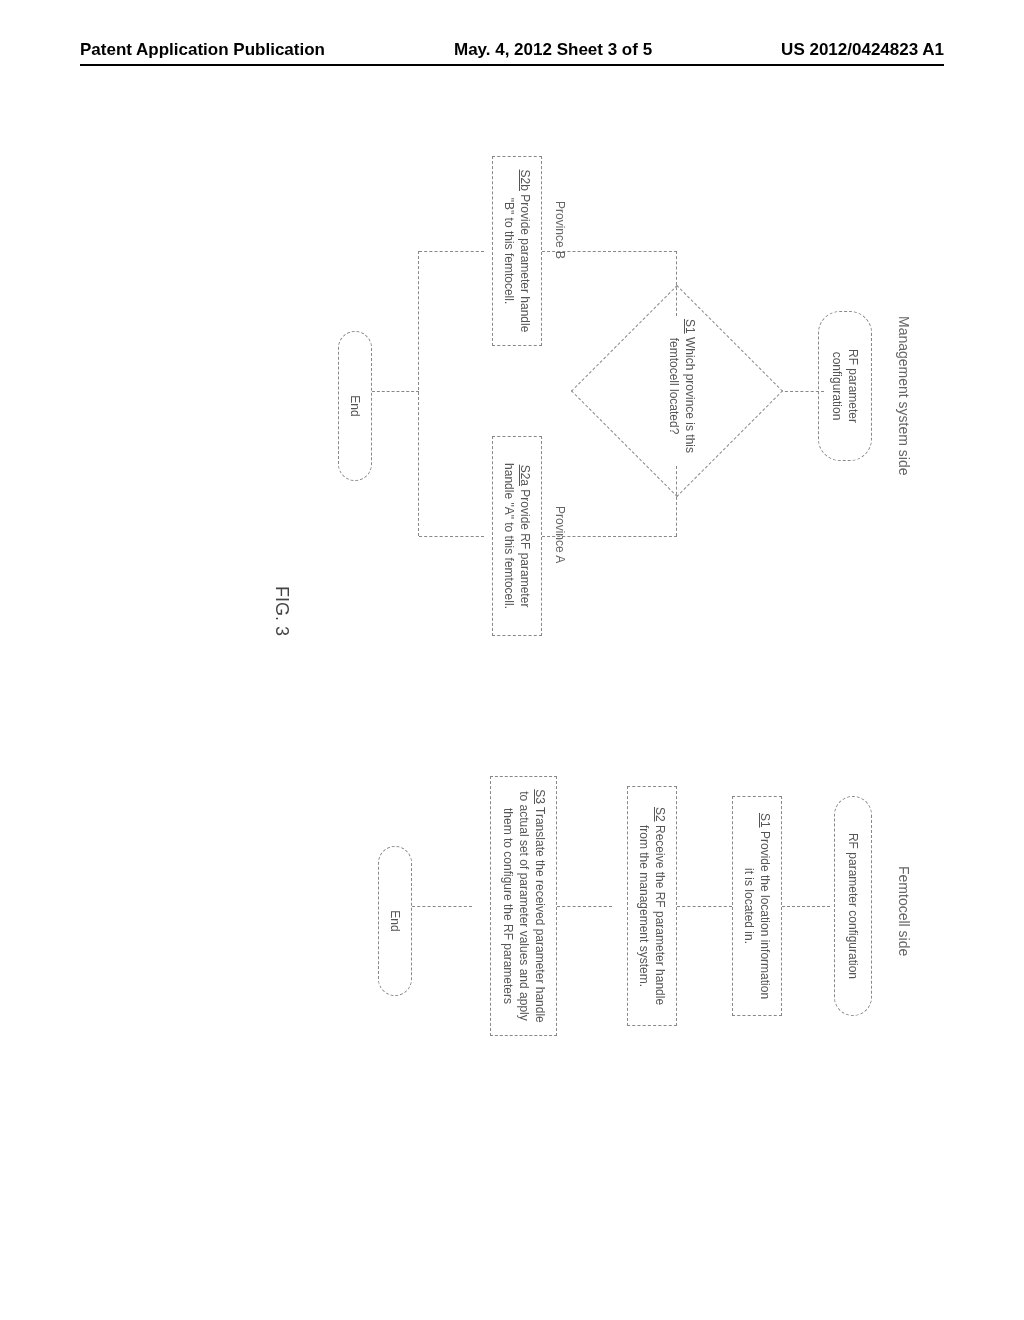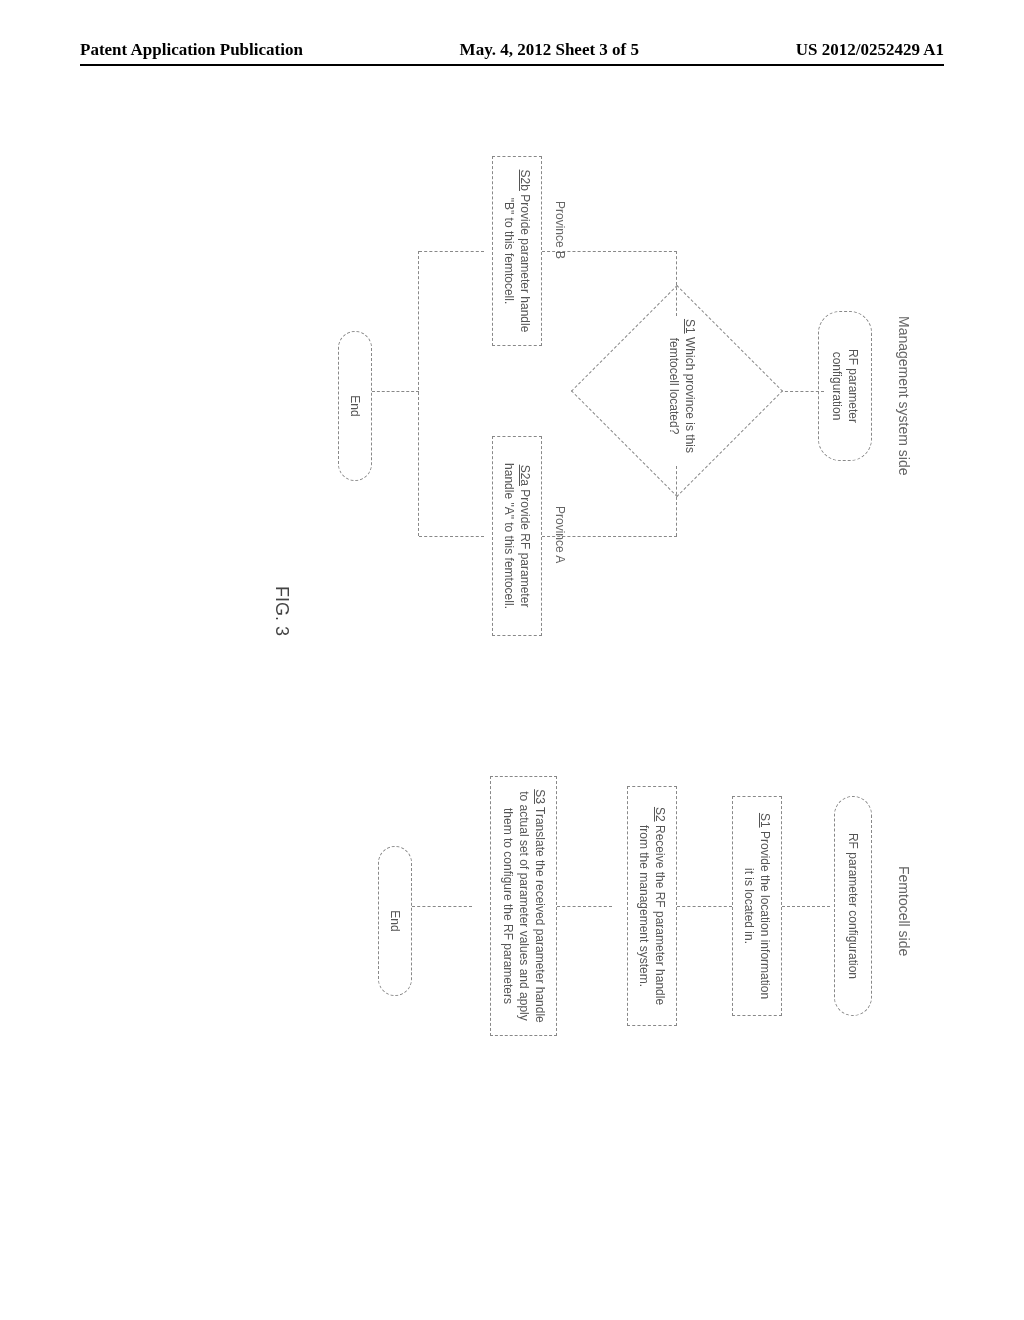--- a/index.html
+++ b/index.html
@@ -17,21 +17,20 @@
 }
 .header {
   display: flex;
   justify-content: space-between;
   align-items: flex-end;
   font-size: 17px;
   font-weight: bold;
   border-bottom: 2px solid #000;
   padding-bottom: 4px;
   margin-bottom: 30px;
-  font-family: Liberation Serif, serif;
 }
 .header .left { font-weight: bold; }
 .header .center { font-weight: bold; }
 .header .right { font-weight: bold; }
 
 .content-area {
   position: relative;
   width: 100%;
   height: 1100px;
 }
@@ -125,21 +124,21 @@
 .f-end { top: 490px; left: 700px; width: 120px; padding:8px 16px;}
 
 </style>
 </head>
 <body>
 
 <div class="page">
   <div class="header">
     <span class="left">Patent Application Publication</span>
     <span class="center">May. 4, 2012  Sheet 3 of 5</span>
-    <span class="right">US 2012/0252429 A1</span>
+    <span class="right">US 2012/0424823 A1</span>
   </div>
 
   <div class="content-area">
     <div class="diagram-wrapper">
 
       <div class="side-label mgmt">Management system side</div>
       <div class="side-label femto">Femtocell side</div>
 
       <div class="flow-box terminator m-start">RF parameter configuration</div>
 

